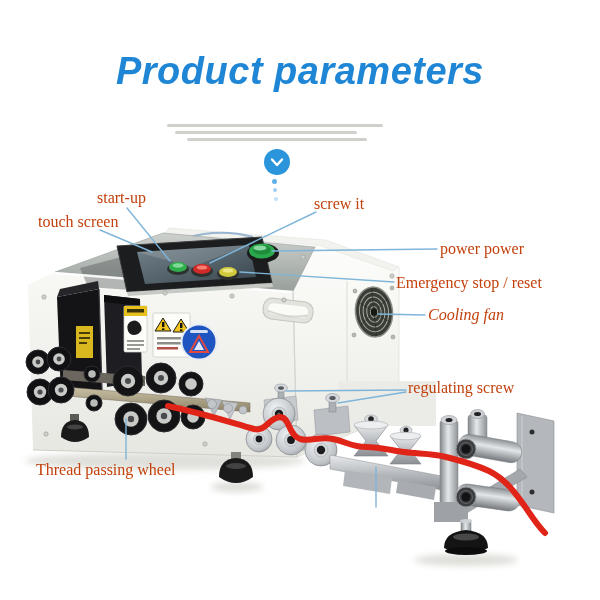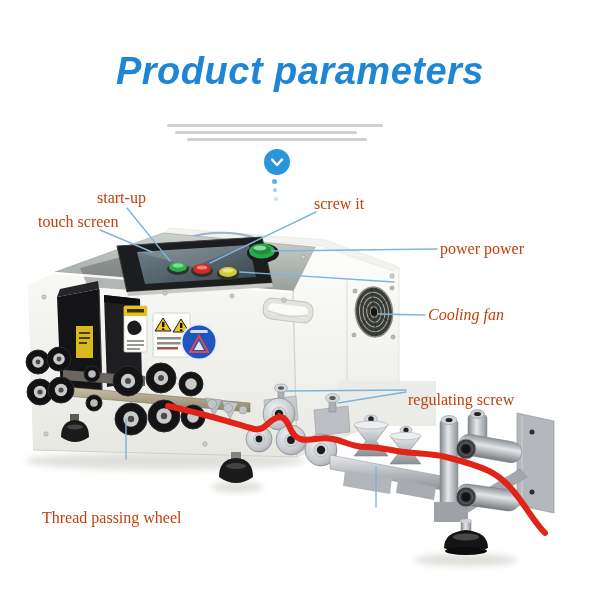--- a/index.html
+++ b/index.html
@@ -19,22 +19,22 @@
   .d2{left:273px;top:188px;width:4px;height:4px;opacity:.45;}
   .d3{left:274px;top:197px;width:3.5px;height:3.5px;opacity:.28;}
   .illu{position:absolute;left:0;top:0;}
   .lbl{position:absolute;font-size:16px;color:#c2410c;white-space:nowrap;z-index:5;}
   .lbl-touch{left:22px;top:213px;margin-left:16px;}
   .lbl-start{left:97px;top:189px;}
   .lbl-stop{left:314px;top:195px;}
   .lbl-power{left:440px;top:240px;}
   .lbl-emerg{left:396px;top:274px;}
   .lbl-fan{left:428px;top:306px;font-style:italic;}
-  .lbl-reg{left:408px;top:379px;margin-top:12px;}
-  .lbl-thread{left:42px;top:461px;margin-top:48px;}
+  .lbl-reg{left:408px;top:379px;}
+  .lbl-thread{left:36px;top:461px;}
   .lbl-straight{left:300px;top:510px;}
 </style>
 </head>
 <body>
 
 <div class="stage">
 
   <h1 class="title">Product parameters</h1>
 
   <div>
@@ -373,17 +373,18 @@
       <line x1="406" y1="392" x2="338" y2="403"></line>
       <line x1="126" y1="419" x2="126" y2="459"></line>
       <line x1="376" y1="467" x2="376" y2="507"></line>
     </g>
   </svg>
 
   <div class="lbl lbl-touch">touch screen</div>
   <div class="lbl lbl-start">start-up</div>
   <div class="lbl lbl-stop">screw it</div>
   <div class="lbl lbl-power">power power</div>
+  <div class="lbl lbl-emerg">Emergency stop / reset</div>
   <div class="lbl lbl-fan">Cooling fan</div>
   <div class="lbl lbl-reg">regulating screw</div>
   <div class="lbl lbl-thread">Thread passing wheel</div>
 
 </div>
 
 </body></html>

